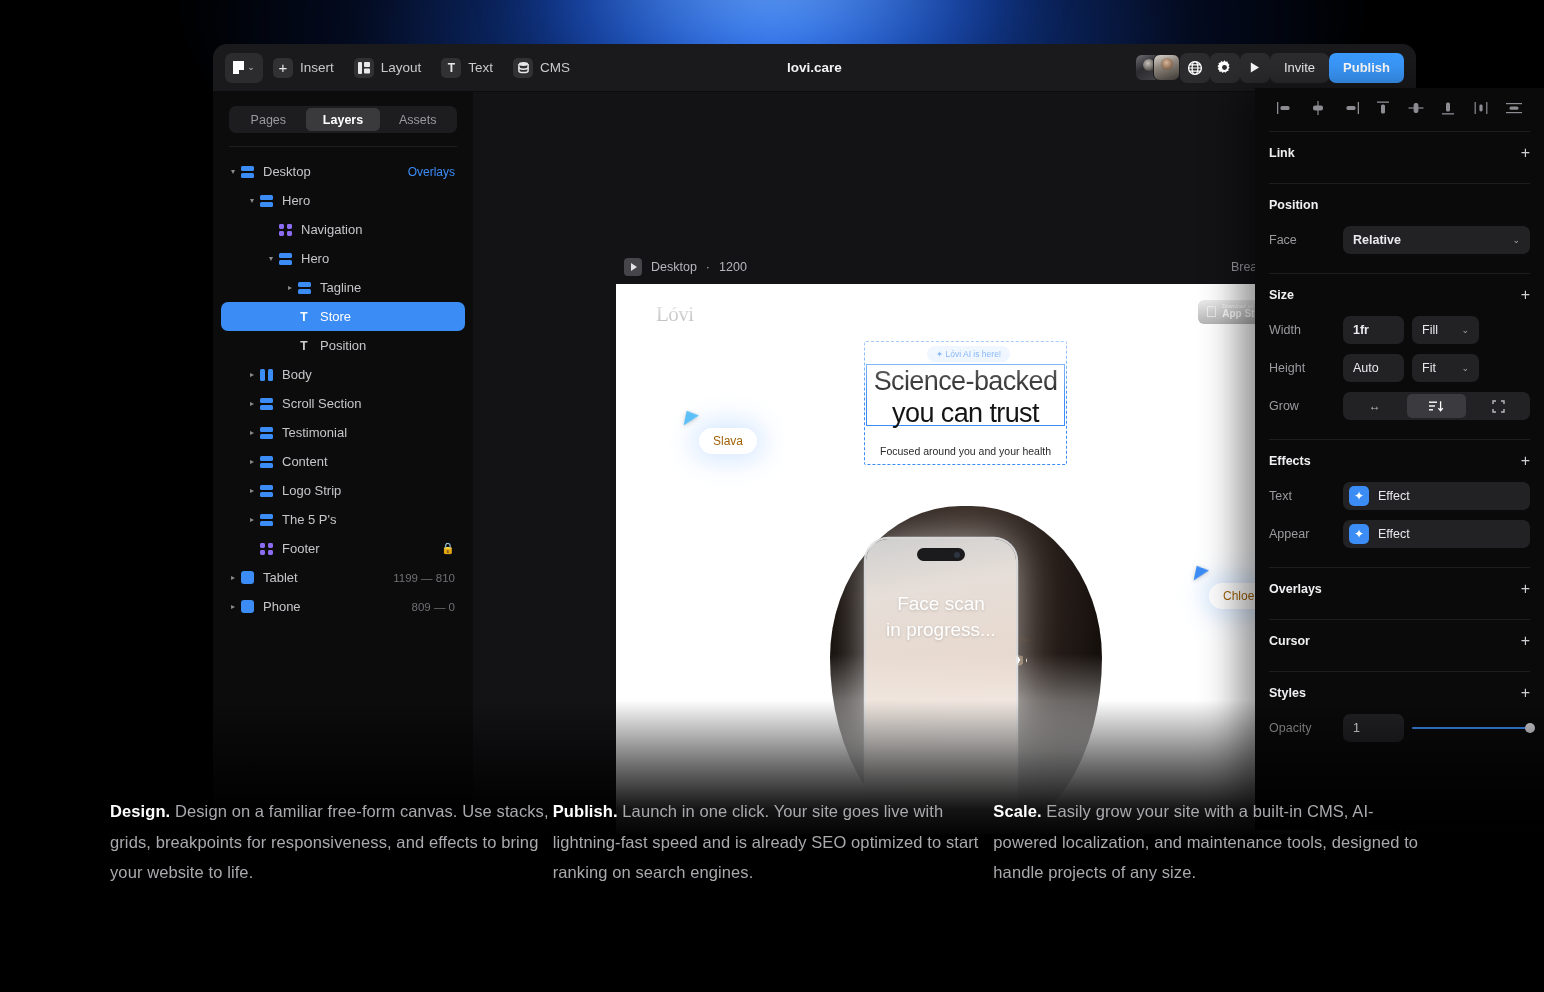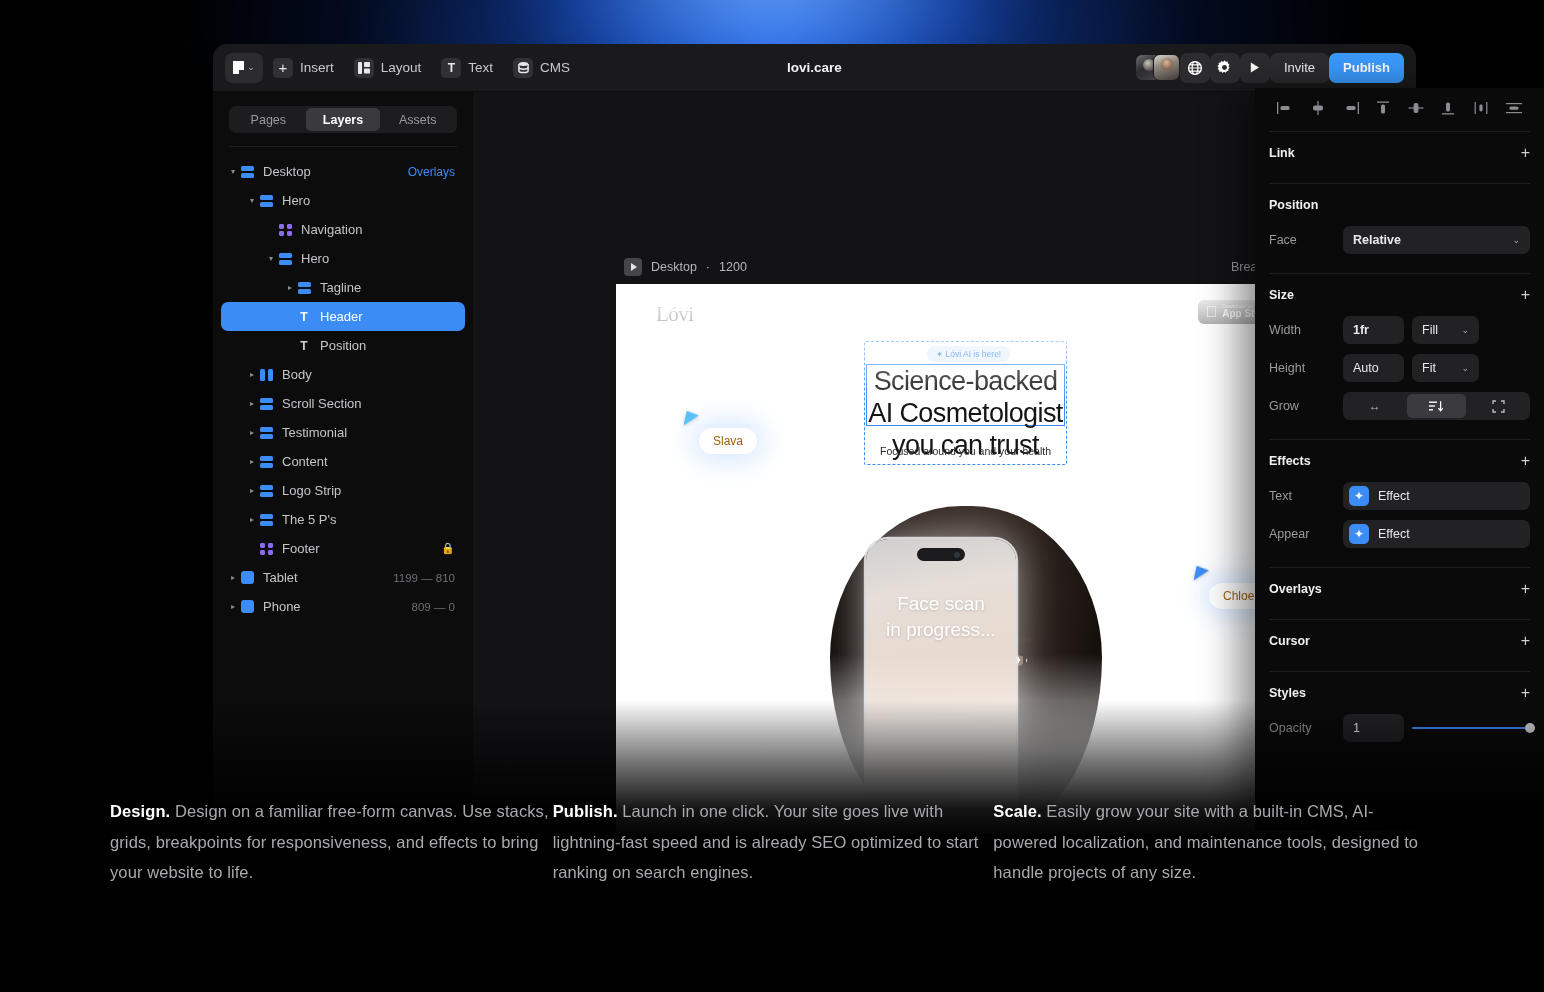--- a/index.html
+++ b/index.html
@@ -469,21 +469,21 @@
                 <i></i>
               </span>
             </span>
             <span class="lbl">Tagline</span>
           </div>
           <div class="row sel" style="padding-left: 63px;">
             <span class="tw"></span>
             <span class="ri">
               <span class="g-text">T</span>
             </span>
-            <span class="lbl">Header</span>
+            <span class="lbl">Store</span>
           </div>
           <div class="row" style="padding-left: 63px;">
             <span class="tw"></span>
             <span class="ri">
               <span class="g-text">T</span>
             </span>
             <span class="lbl">Position</span>
           </div>
           <div class="row" style="padding-left: 25px;">
             <span class="tw">▸</span>
@@ -633,21 +633,20 @@
           </div>
 
         </div>
 
         <div class="sel-dash" style="left:248px; top:57px; width:203px; height:124px;"></div>
         <div class="pill-ai" style="left:311px; top:62px;">✦ Lóvi AI is here!</div>
         <div class="sel-solid" style="left:250px; top:80px; width:199px; height:62px;"></div>
 
         <div class="hero-h" style="left:250px; top:82px; width:199px;">
           <div>Science-backed</div>
-          <div>AI Cosmetologist</div>
           <div>you can trust</div>
         </div>
         <div class="hero-sub" style="left:250px; top:161px; width:199px;">Focused around you and your health</div>
       </div>
 
       <div class="frame" id="frame-tablet">
         <div class="site-logo" style="left:28px; top:14px;">
           <span style="font-size:17px; color:#1a1a1a; letter-spacing:-.4px;">Lóvi</span>
         </div>
 

